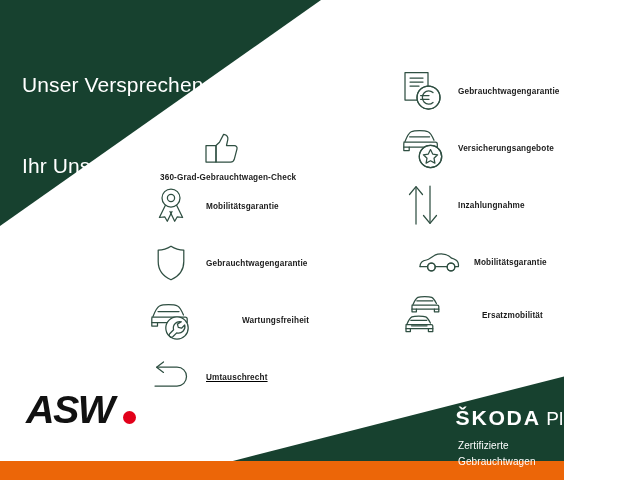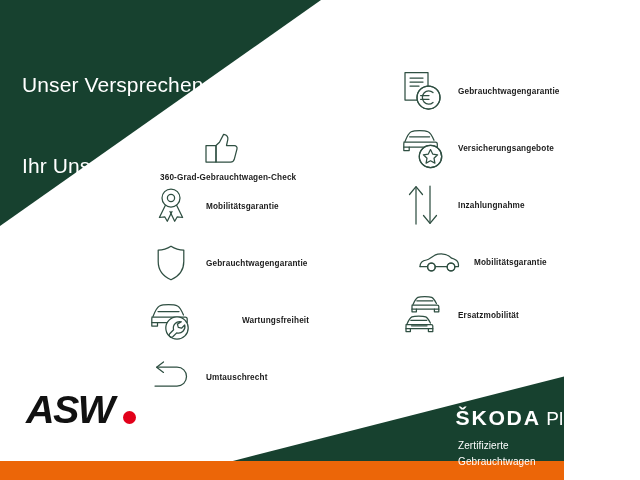--- a/index.html
+++ b/index.html
@@ -202,21 +202,21 @@
           <path d="M8 11.5 H29"></path>
           <path d="M1.8 22.5 V26 H7.5 V22.5"></path>
           <path d="M31 22.5 V24"></path>
           <circle cx="27" cy="28" r="11.2" fill="#ffffff"></circle>
           <path d="M31.4 21.8 C29.2 21.2 26.8 21.8 25.2 23.5 C23.5 25.2 23 27.6 23.6 29.8 L19.7 33.7 A2.2 2.2 0 0 0 22.8 36.8 L26.7 32.9 C28.9 33.5 31.3 33 33 31.3 C34.7 29.6 35.3 27.2 34.7 25 L31.5 28.2 L28.3 27.3 L27.4 24.1 Z"></path>
         </svg>
       </span>
       <span class="feat-label">Wartungsfreiheit</span>
     </div>
 
-    <div class="feature-row" style="left:0; top:228px;">
+    <div class="feature-row" style="left:0; top:228px;text-decoration:underline;">
       <span class="feat-icon">
         <svg width="38" height="26" viewBox="0 0 38 26" fill="none" stroke="#2f4f42" stroke-width="1.25" stroke-linejoin="round" stroke-linecap="round">
           <path d="M3 22 H25 C30.5 22 34.5 18 34.5 12.6 C34.5 7.2 30.5 3.2 25 3.2 H5"></path>
           <path d="M11.5 -2 L4.6 3.2 L11.5 8.4" transform="translate(0,0)"></path>
         </svg>
       </span>
       <span class="feat-label">Umtauschrecht</span>
     </div>
   </div>
 
@@ -276,21 +276,21 @@
           <path d="M36.8 15.5 H40.4"></path>
           <circle cx="13.4" cy="16" r="3.8" fill="#ffffff"></circle>
           <circle cx="13.4" cy="16" r="3.8"></circle>
           <circle cx="33" cy="16" r="3.8" fill="#ffffff"></circle>
           <circle cx="33" cy="16" r="3.8"></circle>
         </svg>
       </span>
       <span class="feat-label">Mobilitätsgarantie</span>
     </div>
 
-    <div class="feature-row" style="left:0; top:224px;">
+    <div class="feature-row" style="left:0; top:224px;gap:24px;">
       <span class="feat-icon">
         <svg width="42" height="42" viewBox="0 0 42 42" fill="none" stroke="#2f4f42" stroke-width="1.25" stroke-linejoin="round" stroke-linecap="round">
 
           <path d="M11 10.5 C11 10.5 13.6 4.5 15.9 3.4 C18.6 2.2 27 2.2 29.7 3.4 C31.9 4.4 34.4 9.6 34.4 9.6"></path>
           <path d="M10 11 H35.3 C36.2 11 36.8 11.7 36.8 12.5 V15.2 H10 V12.5 C10 11.7 10.4 11 10 11 Z"></path>
           <path d="M14.8 6.8 H30.8"></path>
           <path d="M10 15.2 V17.8 H14.4 V15.2"></path>
           <path d="M32.4 15.2 V17.8 H36.8 V15.2"></path>
 
           <path d="M5 30 C5 30 7.6 24 9.9 22.9 C12.6 21.7 21 21.7 23.7 22.9 C25.9 23.9 28.4 29.1 28.4 29.1"></path>

